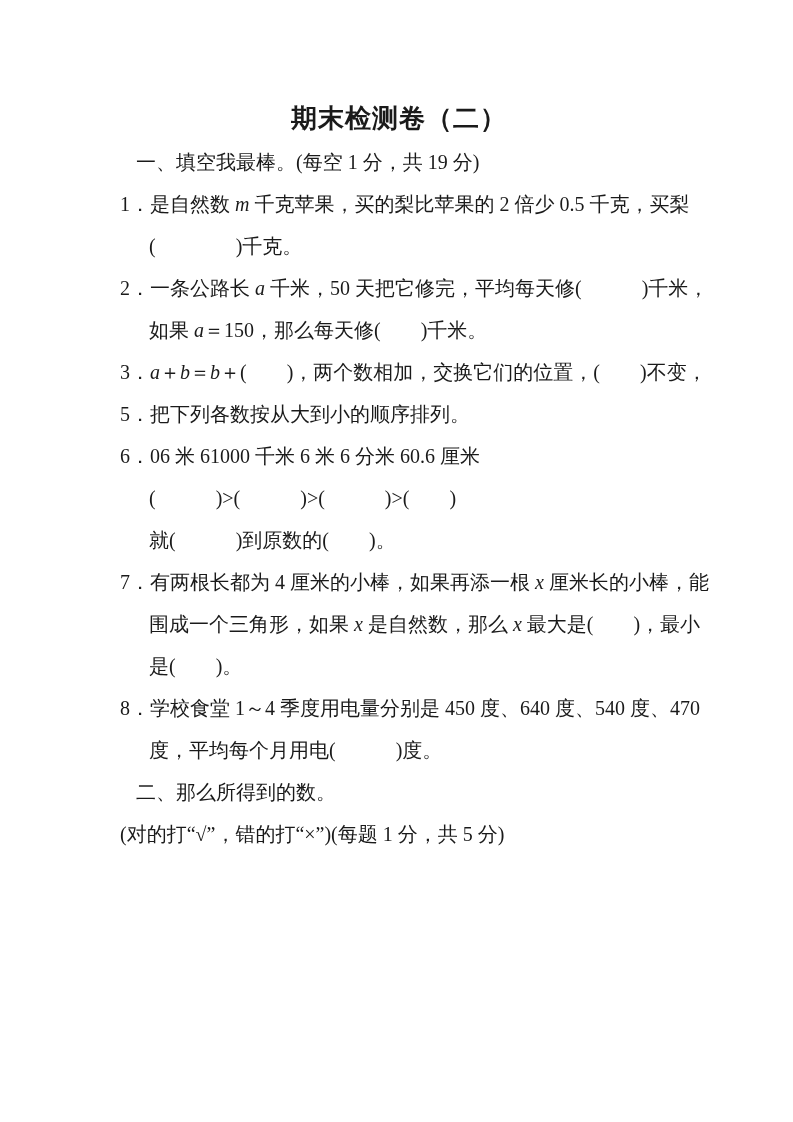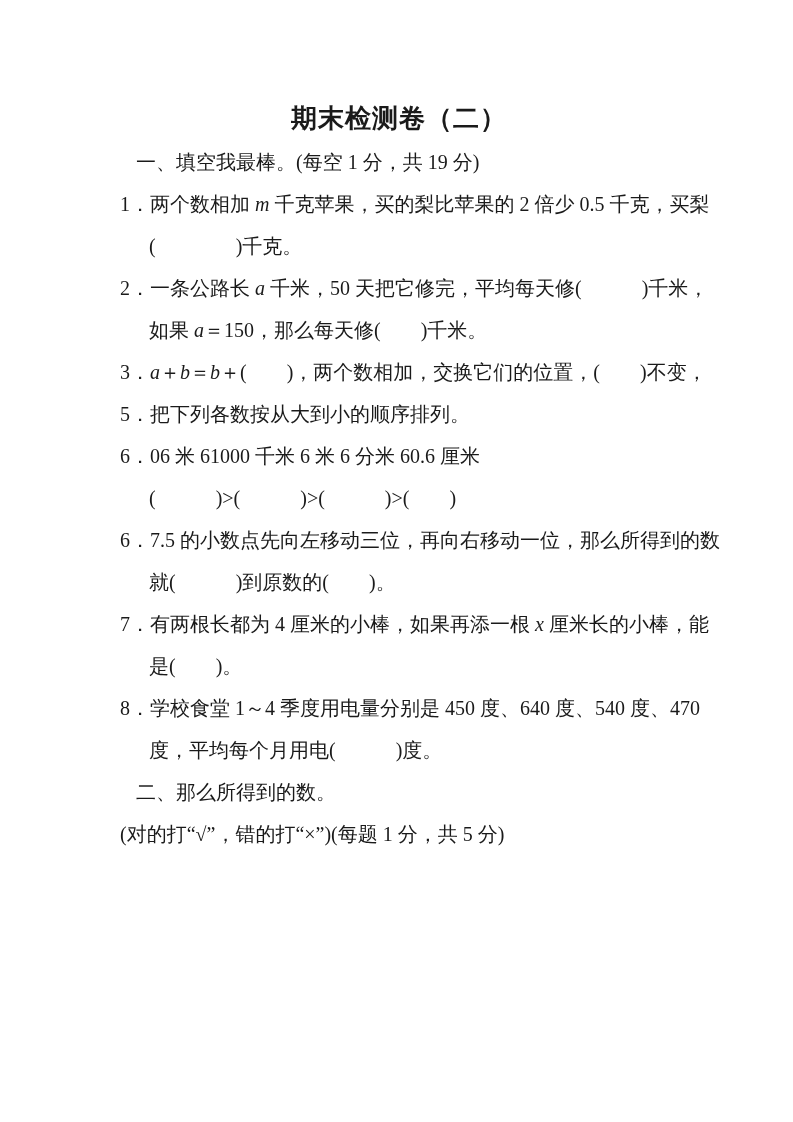--- a/index.html
+++ b/index.html
@@ -35,30 +35,30 @@
   .it { font-style: italic; }
   .heading { font-weight: normal; margin-left: 16px; }
 </style>
 </head>
 <body>
 
 <div class="page">
   <h1 class="title">期末检测卷（二）</h1>
   <div class="line heading">一、填空我最棒。(每空 1 分，共 19 分)</div>
   <div id="fill-in-questions">
-      <div class="line"><span class="num">1．</span><span>两个数相加 </span><span class="it">m</span><span> 千克苹果，买的梨比苹果的 2 倍少 0.5 千克，买梨</span></div>
+      <div class="line"><span class="num">1．</span><span>是自然数 </span><span class="it">m</span><span> 千克苹果，买的梨比苹果的 2 倍少 0.5 千克，买梨</span></div>
       <div class="line cont"><span>(　　　　)千克。</span></div>
       <div class="line"><span class="num">2．</span><span>一条公路长 </span><span class="it">a</span><span> 千米，50 天把它修完，平均每天修(　　　)千米，</span></div>
       <div class="line cont"><span>如果 </span><span class="it">a</span><span>＝150，那么每天修(　　)千米。</span></div>
       <div class="line"><span class="num">3．</span><span class="it">a</span><span>＋</span><span class="it">b</span><span>＝</span><span class="it">b</span><span>＋(　　)，两个数相加，交换它们的位置，(　　)不变，</span></div>
       <div class="line"><span class="num">5．</span><span>把下列各数按从大到小的顺序排列。</span></div>
       <div class="line"><span class="num">6．</span><span>06 米 61000 千米 6 米 6 分米 60.6 厘米</span></div>
       <div class="line cont"><span>(　　　)&gt;(　　　)&gt;(　　　)&gt;(　　)</span></div>
-      <div class="line"><span class="num">6．</span><span>7.5 的小数点先向左移动三位，再向右移动一位，那么所得到的数</span></div>
       <div class="line cont"><span>就(　　　)到原数的(　　)。</span></div>
       <div class="line"><span class="num">7．</span><span>有两根长都为 4 厘米的小棒，如果再添一根 </span><span class="it">x</span><span> 厘米长的小棒，能</span></div>
+      <div class="line cont"><span>围成一个三角形，如果 </span><span class="it">x</span><span> 是自然数，那么 </span><span class="it">x</span><span> 最大是(　　)，最小</span></div>
       <div class="line cont"><span>是(　　)。</span></div>
       <div class="line"><span class="num">8．</span><span>学校食堂 1～4 季度用电量分别是 450 度、640 度、540 度、470</span></div>
       <div class="line cont"><span>度，平均每个月用电(　　　)度。</span></div>
     </div>
   <div class="line heading">二、那么所得到的数。</div>
   <div class="line">(对的打“√”，错的打“×”)(每题 1 分，共 5 分)</div>
 </div>
 
 </body></html>

